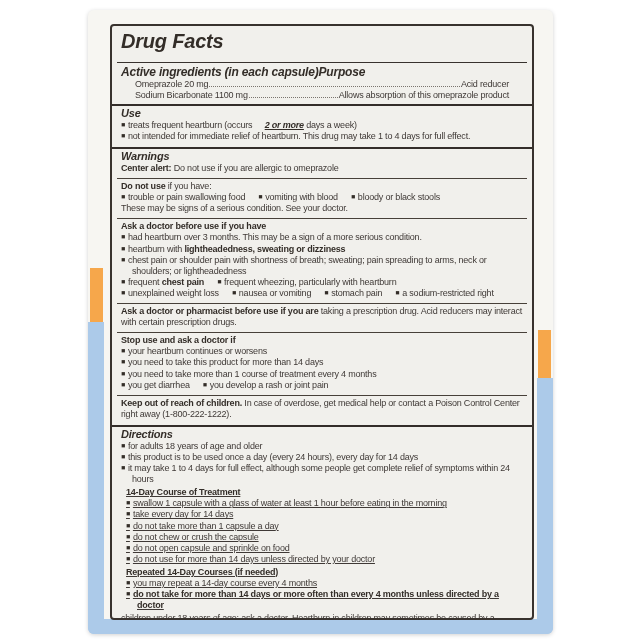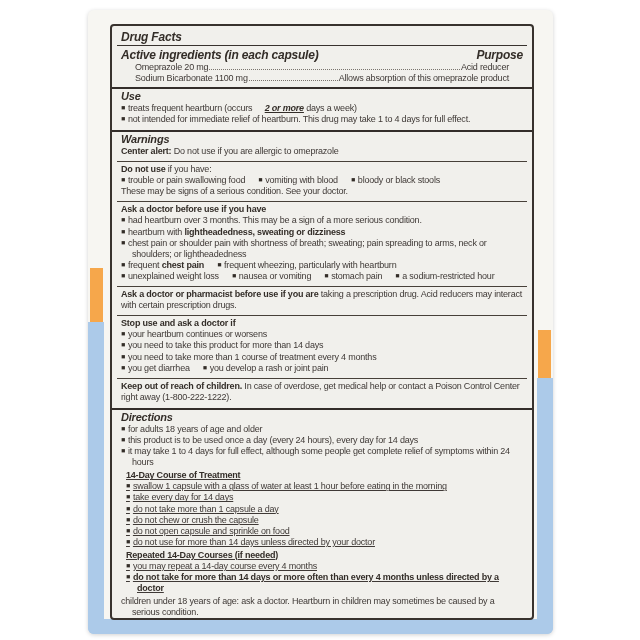--- a/index.html
+++ b/index.html
@@ -18,29 +18,29 @@
   .band.right-orange { right:2px; top:320px; width:13px; height:48px;  background:#f6a74b; }
   .band.right-blue   { right:0;   top:368px; width:16px; height:256px; background:#accae9; border-bottom-right-radius:6px; }
   .band.bottom-blue  { left:0; right:0; bottom:0; height:15px; background:#accae9;
                        border-bottom-left-radius:6px; border-bottom-right-radius:6px; }
   .panel {
     position:absolute; left:22px; top:14px; width:424px; height:596px;
     background:#f1f0ec; border:2.6px solid #38322e; border-radius:4px;
     overflow:hidden; box-sizing:border-box;
   }
   .p-title {
-    font-size:12px; font-weight:bold; font-style:italic; letter-spacing:-0.2px;
-    padding:4px 9px 0; color:#332d28;
+    font-size:20px; font-weight:bold; font-style:italic; letter-spacing:-0.2px;
+    padding:4px 9px 8px; color:#332d28;
   }
   .rule { height:0; }
   .rule.mid   { border-top:1.6px solid #38322e; margin:1px 5px 0; }
   .rule.heavy { border-top:2.4px solid #332d2a; margin:2px 0 0; }
   .rule.thin  { border-top:1px solid #474039; margin:1px 5px; }
   .ai-head {
-    display:flex; justify-content:space-between; align-items:baseline;
+    display:flex; justify-content:flex-start; align-items:baseline;
     font-size:12px; font-weight:bold; font-style:italic; color:#332d28;
     padding:2px 9px 0; letter-spacing:-0.2px;
   }
   .ai-row {
     display:flex; align-items:baseline; padding:0 23px;
     font-size:9px; line-height:11.4px; letter-spacing:-0.2px;
   }
   .ai-row .dots { flex:1 1 auto; min-width:8px; border-bottom:1px dotted #7a746e; margin:0 1px 2px; }
   .sec-h {
     font-size:11px; font-weight:bold; font-style:italic; color:#332d28;
@@ -111,21 +111,21 @@
               <div class="ln hang"><span class="sq">■</span><span>trouble or pain swallowing food</span><span class="sq gap">■</span><span>vomiting with blood</span><span class="sq gap">■</span><span>bloody or black stools</span></div>
               <div class="ln"><span>These may be signs of a serious condition. See your doctor.</span></div>
             </div>
             <div class="rule thin"></div>
             <div class="block">
               <div class="ln"><span class="b ">Ask a doctor before use if you have</span></div>
               <div class="ln hang"><span class="sq">■</span><span>had heartburn over 3 months. This may be a sign of a more serious condition.</span></div>
               <div class="ln hang"><span class="sq">■</span><span>heartburn with </span><span class="b ">lightheadedness, sweating or dizziness</span></div>
               <div class="ln hang"><span class="sq">■</span><span>chest pain or shoulder pain with shortness of breath; sweating; pain spreading to arms, neck or shoulders; or lightheadedness</span></div>
               <div class="ln hang"><span class="sq">■</span><span>frequent </span><span class="b ">chest pain</span><span class="sq gap">■</span><span>frequent wheezing, particularly with heartburn</span></div>
-              <div class="ln hang"><span class="sq">■</span><span>unexplained weight loss</span><span class="sq gap">■</span><span>nausea or vomiting</span><span class="sq gap">■</span><span>stomach pain</span><span class="sq gap">■</span><span>a sodium-restricted hour</span></div>
+              <div class="ln hang"><span class="sq">■</span><span>unexplained weight loss</span><span class="sq gap">■</span><span>nausea or vomiting</span><span class="sq gap">■</span><span>stomach pain</span><span class="sq gap">■</span><span>a sodium-restricted right</span></div>
             </div>
             <div class="rule thin"></div>
             <div class="block">
               <div class="ln"><span class="b ">Ask a doctor or pharmacist before use if you are </span><span>taking a prescription drug. Acid reducers may interact with certain prescription drugs.</span></div>
             </div>
             <div class="rule thin"></div>
             <div class="block">
               <div class="ln"><span class="b ">Stop use and ask a doctor if</span></div>
               <div class="ln hang"><span class="sq">■</span><span>your heartburn continues or worsens</span></div>
               <div class="ln hang"><span class="sq">■</span><span>you need to take this product for more than 14 days</span></div>

